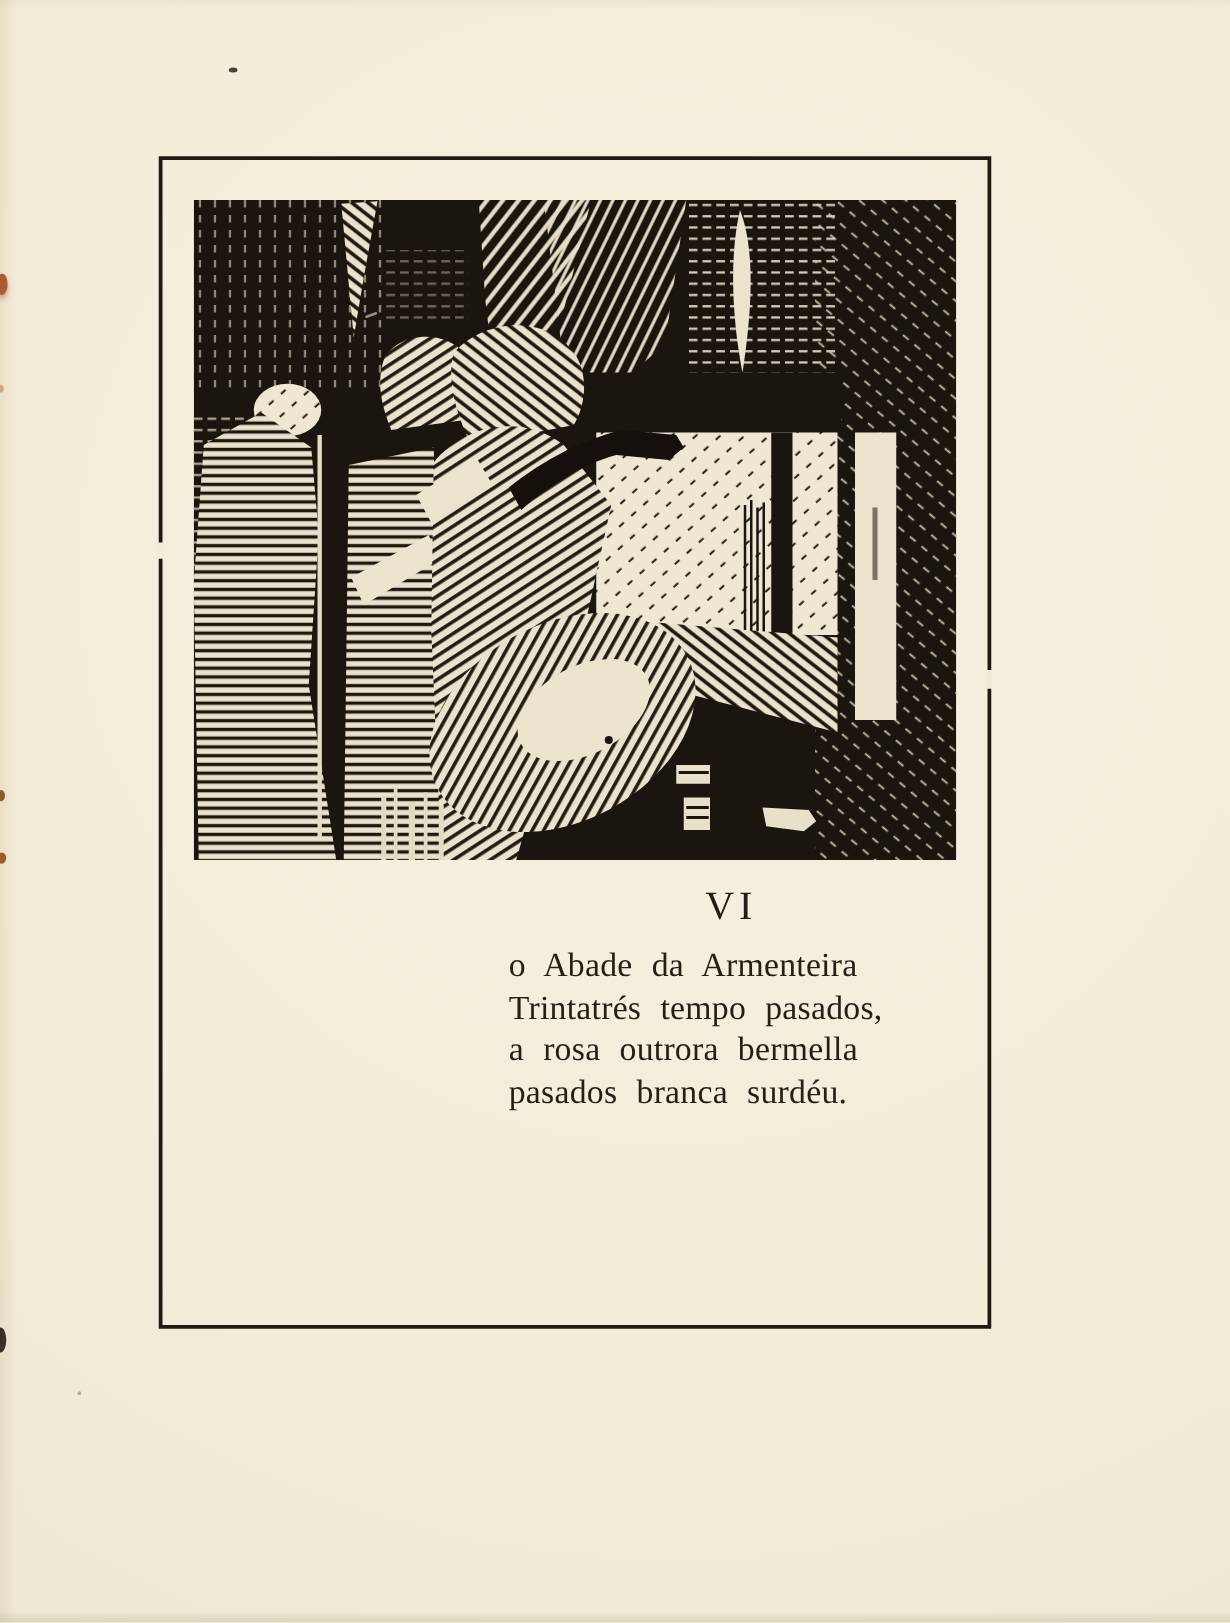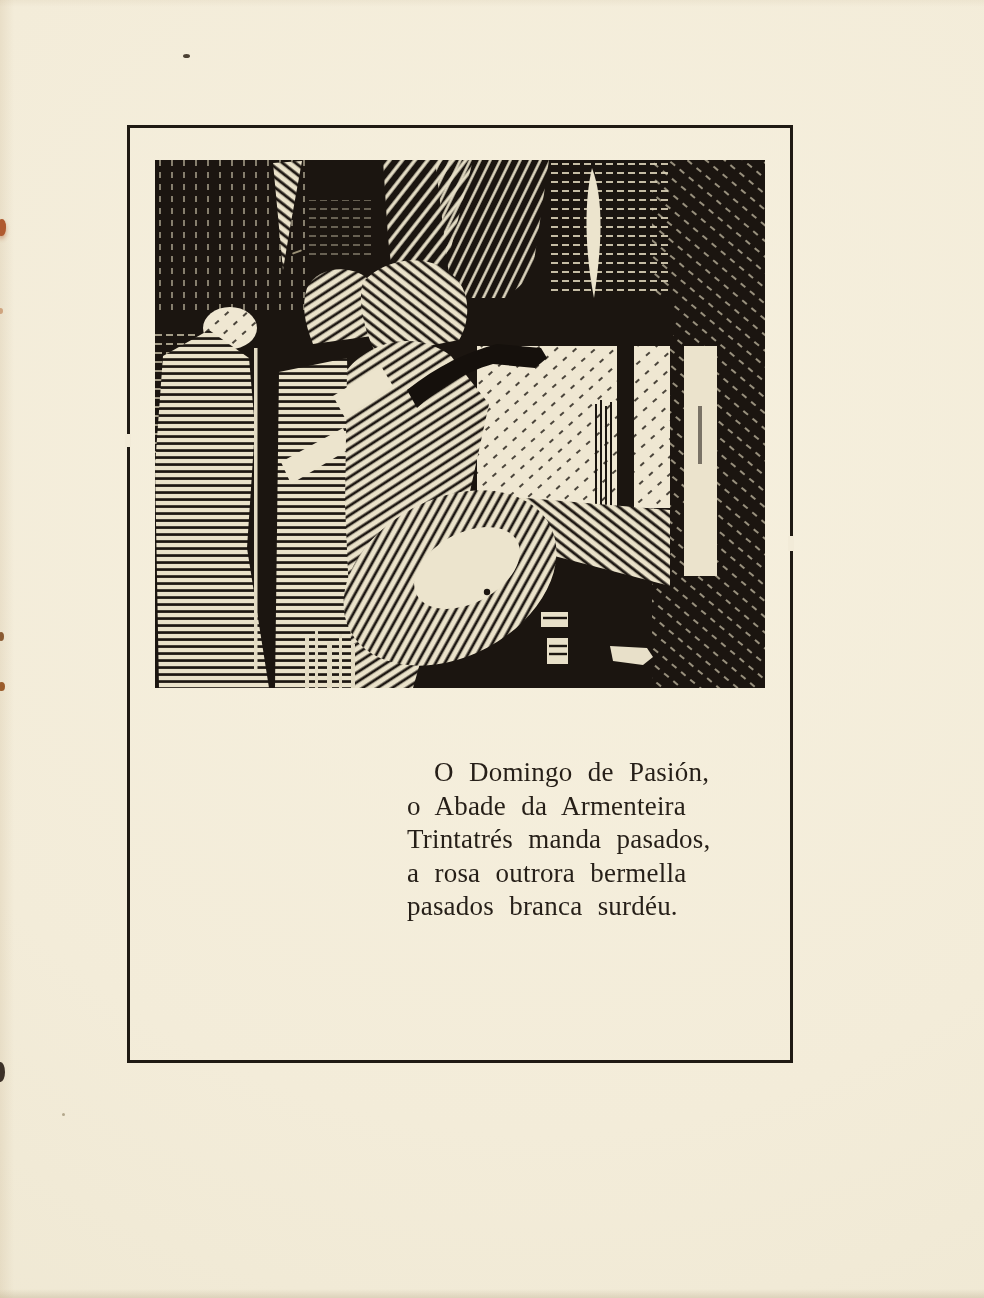--- a/index.html
+++ b/index.html
@@ -174,25 +174,25 @@
       <rect x="392" y="478" width="21" height="26"></rect>
       <path d="M455,486 L492,488 L498,497 L488,505 L458,501 Z"></path>
     </g>
     <g stroke="#1b1510" stroke-width="2.4">
       <line x1="388" y1="458" x2="412" y2="458"></line>
       <line x1="394" y1="486" x2="412" y2="486"></line>
       <line x1="394" y1="494" x2="412" y2="494"></line>
     </g>
   </svg>
 
+  <div class="heading">VI</div>
 
   <div class="poem">
-    <span class="line first">O Domingo de Pasión,</span>
     <span class="line">o Abade da Armenteira</span>
-    <span class="line">Trintatrés manda pasados,</span>
+    <span class="line">Trintatrés tempo pasados,</span>
     <span class="line">a rosa outrora bermella</span>
     <span class="line">pasados branca surdéu.</span>
   </div>
 
   <div class="speck speck-a"></div>
   <div class="speck speck-b"></div>
   <div class="speck speck-c"></div>
   <div class="speck speck-d"></div>
   <div class="speck speck-e"></div>
   <div class="speck speck-f"></div>

